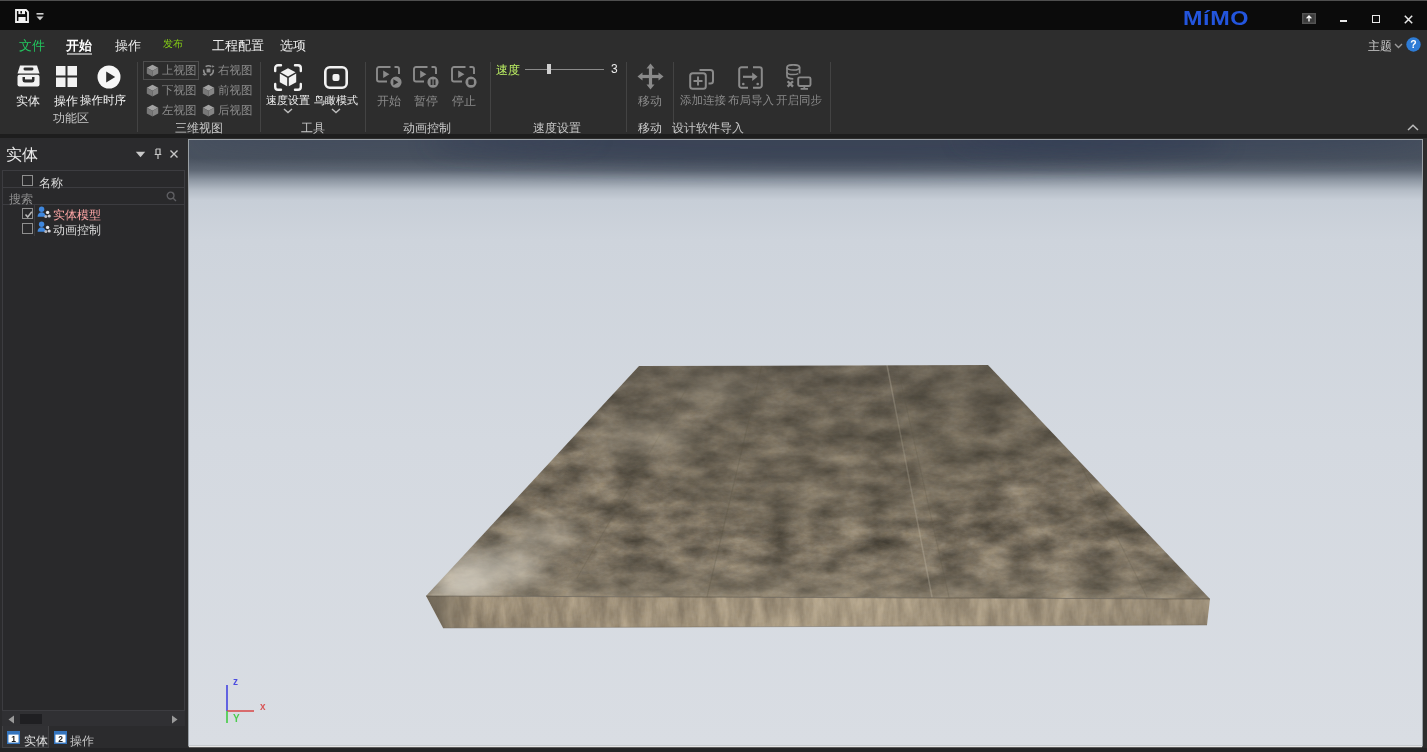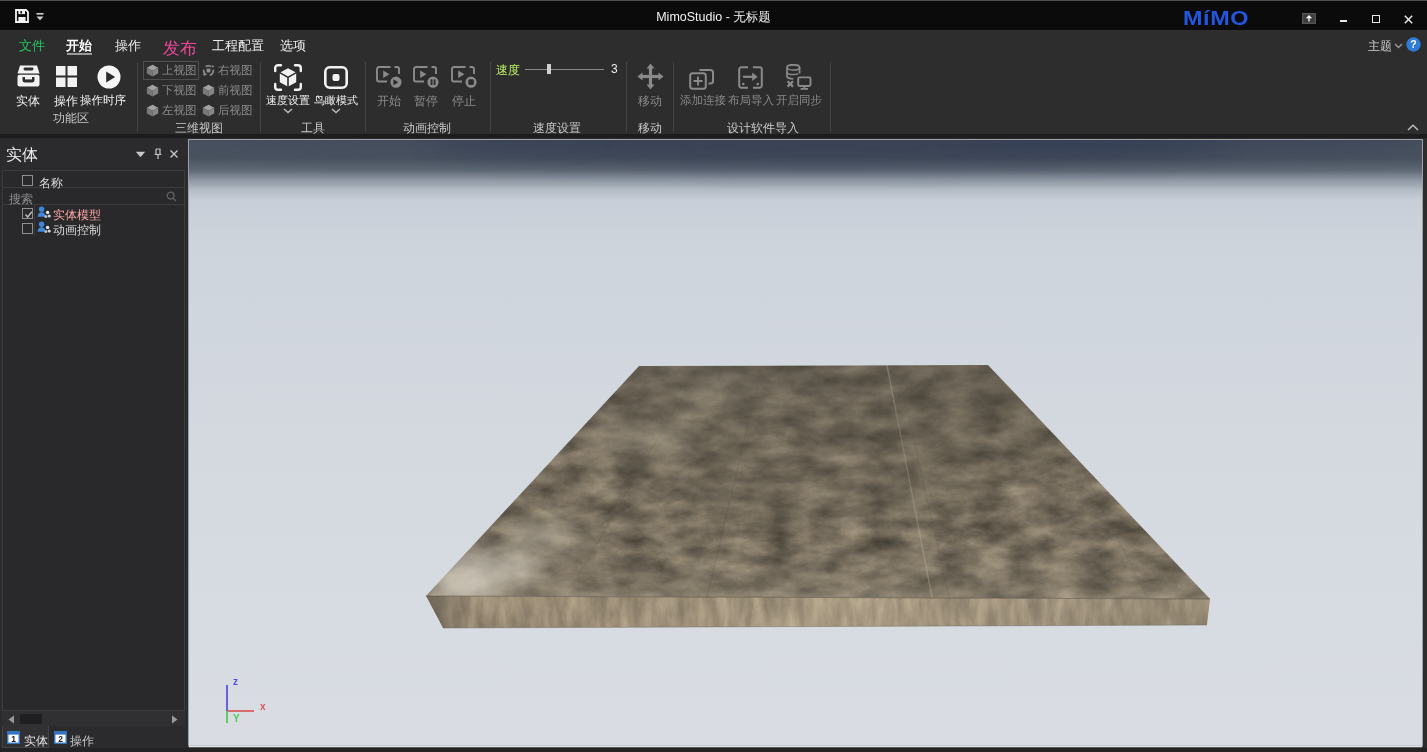--- a/index.html
+++ b/index.html
@@ -18,41 +18,40 @@
   <svg class="abs" style="left:15px;top:8px" width="14" height="14" viewBox="0 0 14 14">
     <path d="M1 1 h10 l2 2 v10 h-12 z" fill="none" stroke="#f2f2f2" stroke-width="1.8"></path>
     <rect x="3.4" y="1.5" width="6.6" height="3.6" fill="#f2f2f2"></rect>
     <rect x="5.4" y="2.1" width="1.6" height="2.4" fill="#0b0b0b"></rect>
     <rect x="3.4" y="8" width="7.2" height="5" fill="#f2f2f2"></rect>
   </svg>
   <svg class="abs" style="left:36px;top:12px" width="8" height="8" viewBox="0 0 8 8">
     <rect x="0.5" y="0" width="7" height="1.6" fill="#cfcfcf"></rect>
     <path d="M0.5 3.4 h7 l-3.5 3.8 z" fill="#cfcfcf"></path>
   </svg>
-  <div class="abs" style="left:0;top:8px;width:1427px;text-align:center;font-size:12.5px;color:#f2f2f2">MimoStudio - 无标题</div>
 
   <div class="abs" style="left:1183px;top:6px;font-size:19.5px;font-weight:bold;color:#2355dd;transform:scaleX(1.2);transform-origin:left center;letter-spacing:0.5px">MíMO</div>
 
   <svg class="abs" style="left:1302px;top:12px" width="14" height="11" viewBox="0 0 14 11">
     <rect x="0.7" y="0.7" width="12.6" height="9.6" fill="#8a8a8a" opacity="0.38" stroke="#c9c9c9" stroke-width="1.4"></rect>
     <path d="M7 8.5 V3.2 M4.6 5.4 L7 3 L9.4 5.4" stroke="#fff" stroke-width="1.3" fill="none"></path>
   </svg>
   <div class="abs" style="left:1340px;top:18.5px;width:7px;height:2px;background:#e8e8e8"></div>
   <div class="abs" style="left:1371.5px;top:13.5px;width:8px;height:8px;border:1.4px solid #e8e8e8"></div>
   <svg class="abs" style="left:1404px;top:14px" width="9" height="9" viewBox="0 0 9 9">
     <path d="M0.8 0.8 L8.2 8.2 M8.2 0.8 L0.8 8.2" stroke="#e8e8e8" stroke-width="1.5"></path>
   </svg>
 </div>
 
 <div class="abs" style="left:0;top:30px;width:1427px;height:28px;background:#2d2d2d">
   <div class="abs" style="left:19px;top:7px;font-size:13px;color:#22c55e">文件</div>
   <div class="abs" style="left:66px;top:7px;font-size:13px;color:#ffffff;font-weight:bold">开始</div>
   <div class="abs" style="left:67px;top:23px;width:25px;height:2px;background:#9a9a9a"></div>
   <div class="abs" style="left:115px;top:7px;font-size:13px;color:#ececec">操作</div>
-  <div class="abs" style="left:163px;top:7px;font-size:17px;color:#ec4899">发布</div>
+  <div class="abs" style="left:163px;top:7px;font-size:10px;color:#84cc16">发布</div>
   <div class="abs" style="left:212px;top:7px;font-size:13px;color:#ececec">工程配置</div>
   <div class="abs" style="left:280px;top:7px;font-size:13px;color:#ececec">选项</div>
   <div class="abs" style="left:1368px;top:8px;font-size:12px;color:#cfcfcf">主题</div>
   <svg class="abs" style="left:1394px;top:13px" width="9" height="6" viewBox="0 0 9 6">
       <path d="M1 1 L4.5 4.5 L8 1" stroke="#9a9a9a" stroke-width="1.4" fill="none"></path>
     </svg>
   <div class="abs" style="left:1406px;top:38px;"></div>
   <svg class="abs" style="left:1406px;top:7px" width="15" height="15" viewBox="0 0 15 15">
     <circle cx="7.5" cy="7.5" r="7.2" fill="#2e7cd6"></circle>
     <text x="7.5" y="11.2" text-anchor="middle" font-family="Liberation Sans" font-size="10.5" font-weight="bold" fill="#fff">?</text>
@@ -219,21 +218,21 @@
 <div class="lbl dis" style="left:751px;top:35px;transform:translateX(-50%);font-size:11.5px">布局导入</div>
 <svg class="abs" style="left:785px;top:6px" width="27" height="26" viewBox="0 0 27 26">
 <ellipse cx="8.3" cy="3.4" rx="6.3" ry="2.6" fill="none" stroke="#8a8a8a" stroke-width="1.7"></ellipse>
 <path d="M2 3.4 v8.8 c0 1.4 2.8 2.6 6.3 2.6 M14.6 3.4 v6.2" fill="none" stroke="#8a8a8a" stroke-width="1.7"></path>
 <path d="M2 8 c0 1.4 2.8 2.6 6.3 2.6 2 0 3.9 -0.4 5 -1" fill="none" stroke="#8a8a8a" stroke-width="1.5"></path>
 <path d="M2.6 17.2 l5.4 5.4 M8 17.2 l-5.4 5.4" stroke="#8a8a8a" stroke-width="2.3"></path>
 <rect x="13.2" y="13.4" width="12.3" height="8.6" rx="1.4" fill="none" stroke="#8a8a8a" stroke-width="1.9"></rect>
 <path d="M19.3 22 v2.6 M15.6 24.8 h7.4" stroke="#8a8a8a" stroke-width="1.8"></path>
 </svg>
 <div class="lbl dis" style="left:799px;top:35px;transform:translateX(-50%);font-size:11.5px">开启同步</div>
-  <div class="glabel" style="left:763px;top:62px">设计软件导入</div>
+  <div class="glabel" style="left:708px;top:62px">设计软件导入</div>
   <svg class="abs" style="left:1407px;top:66px" width="12" height="7" viewBox="0 0 12 7">
       <path d="M1 6 L6 1.3 L11 6" stroke="#bdbdbd" stroke-width="1.5" fill="none"></path>
     </svg>
 </div>
 <div class="abs" style="left:0;top:134px;width:1427px;height:4px;background:#1d1d1d"></div>
 
 <div class="abs" style="left:0;top:138px;width:187px;height:614px;background:#2b2b2d">
   <div class="abs" style="left:6px;top:7px;font-size:16px;color:#ededed">实体</div>
   <svg class="abs" style="left:135px;top:13px" width="11" height="7" viewBox="0 0 11 7">
       <path d="M0.8 0.8 h9.4 l-4.7 5.4 z" fill="#c8c8c8"></path>

